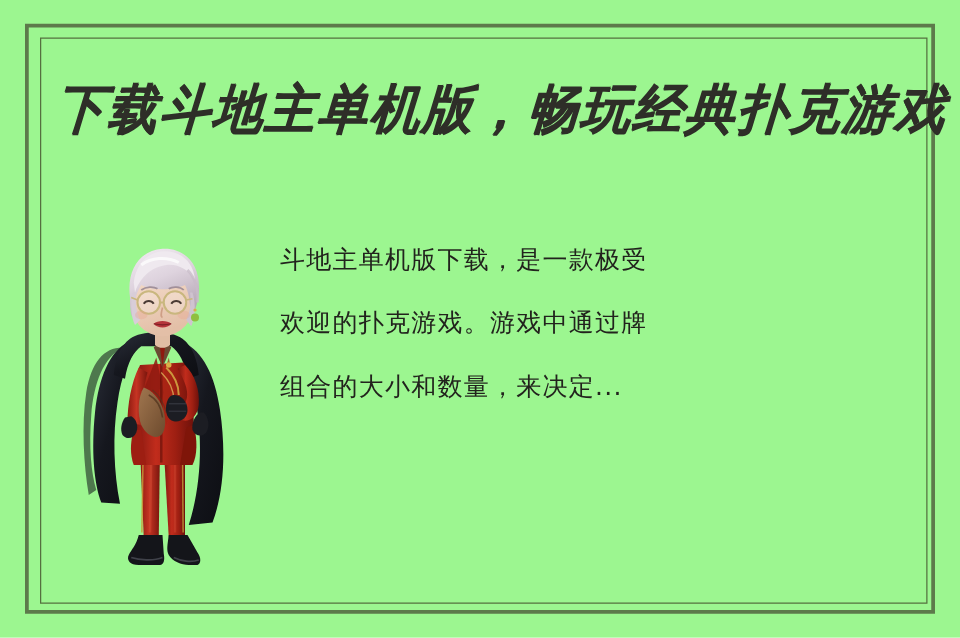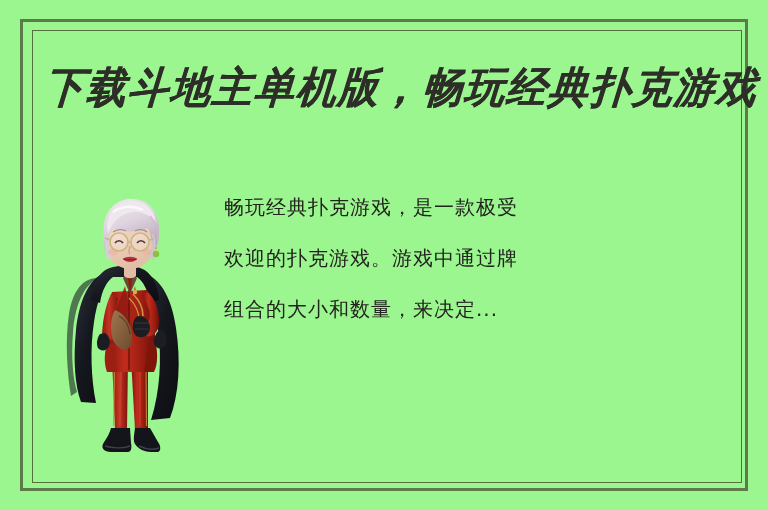--- a/index.html
+++ b/index.html
@@ -91,21 +91,21 @@
 </head>
 <body>
 
 <div id="poster">
 
   <div class="frame-outer"></div>
   <div class="frame-inner"></div>
 
   <div class="title">下载斗地主单机版，畅玩经典扑克游戏</div>
 
-  <div class="body-copy">畅玩经典扑克游戏，是一款极受欢迎的扑克游戏。游戏中通过牌组合的大小和数量，来决定...</div>
+  <div class="body-copy">斗地主单机版下载，是一款极受欢迎的扑克游戏。游戏中通过牌组合的大小和数量，来决定...</div>
 
   <div class="character">
     <svg viewBox="0 0 140 282" xmlns="http://www.w3.org/2000/svg" aria-hidden="true">
       <defs>
         <linearGradient id="gSuit" x1="0" y1="0" x2="1" y2="0">
           <stop offset="0%" stop-color="#7d160f"></stop>
           <stop offset="38%" stop-color="#c12c1c"></stop>
           <stop offset="70%" stop-color="#9e1f12"></stop>
           <stop offset="100%" stop-color="#6d110b"></stop>
         </linearGradient>

